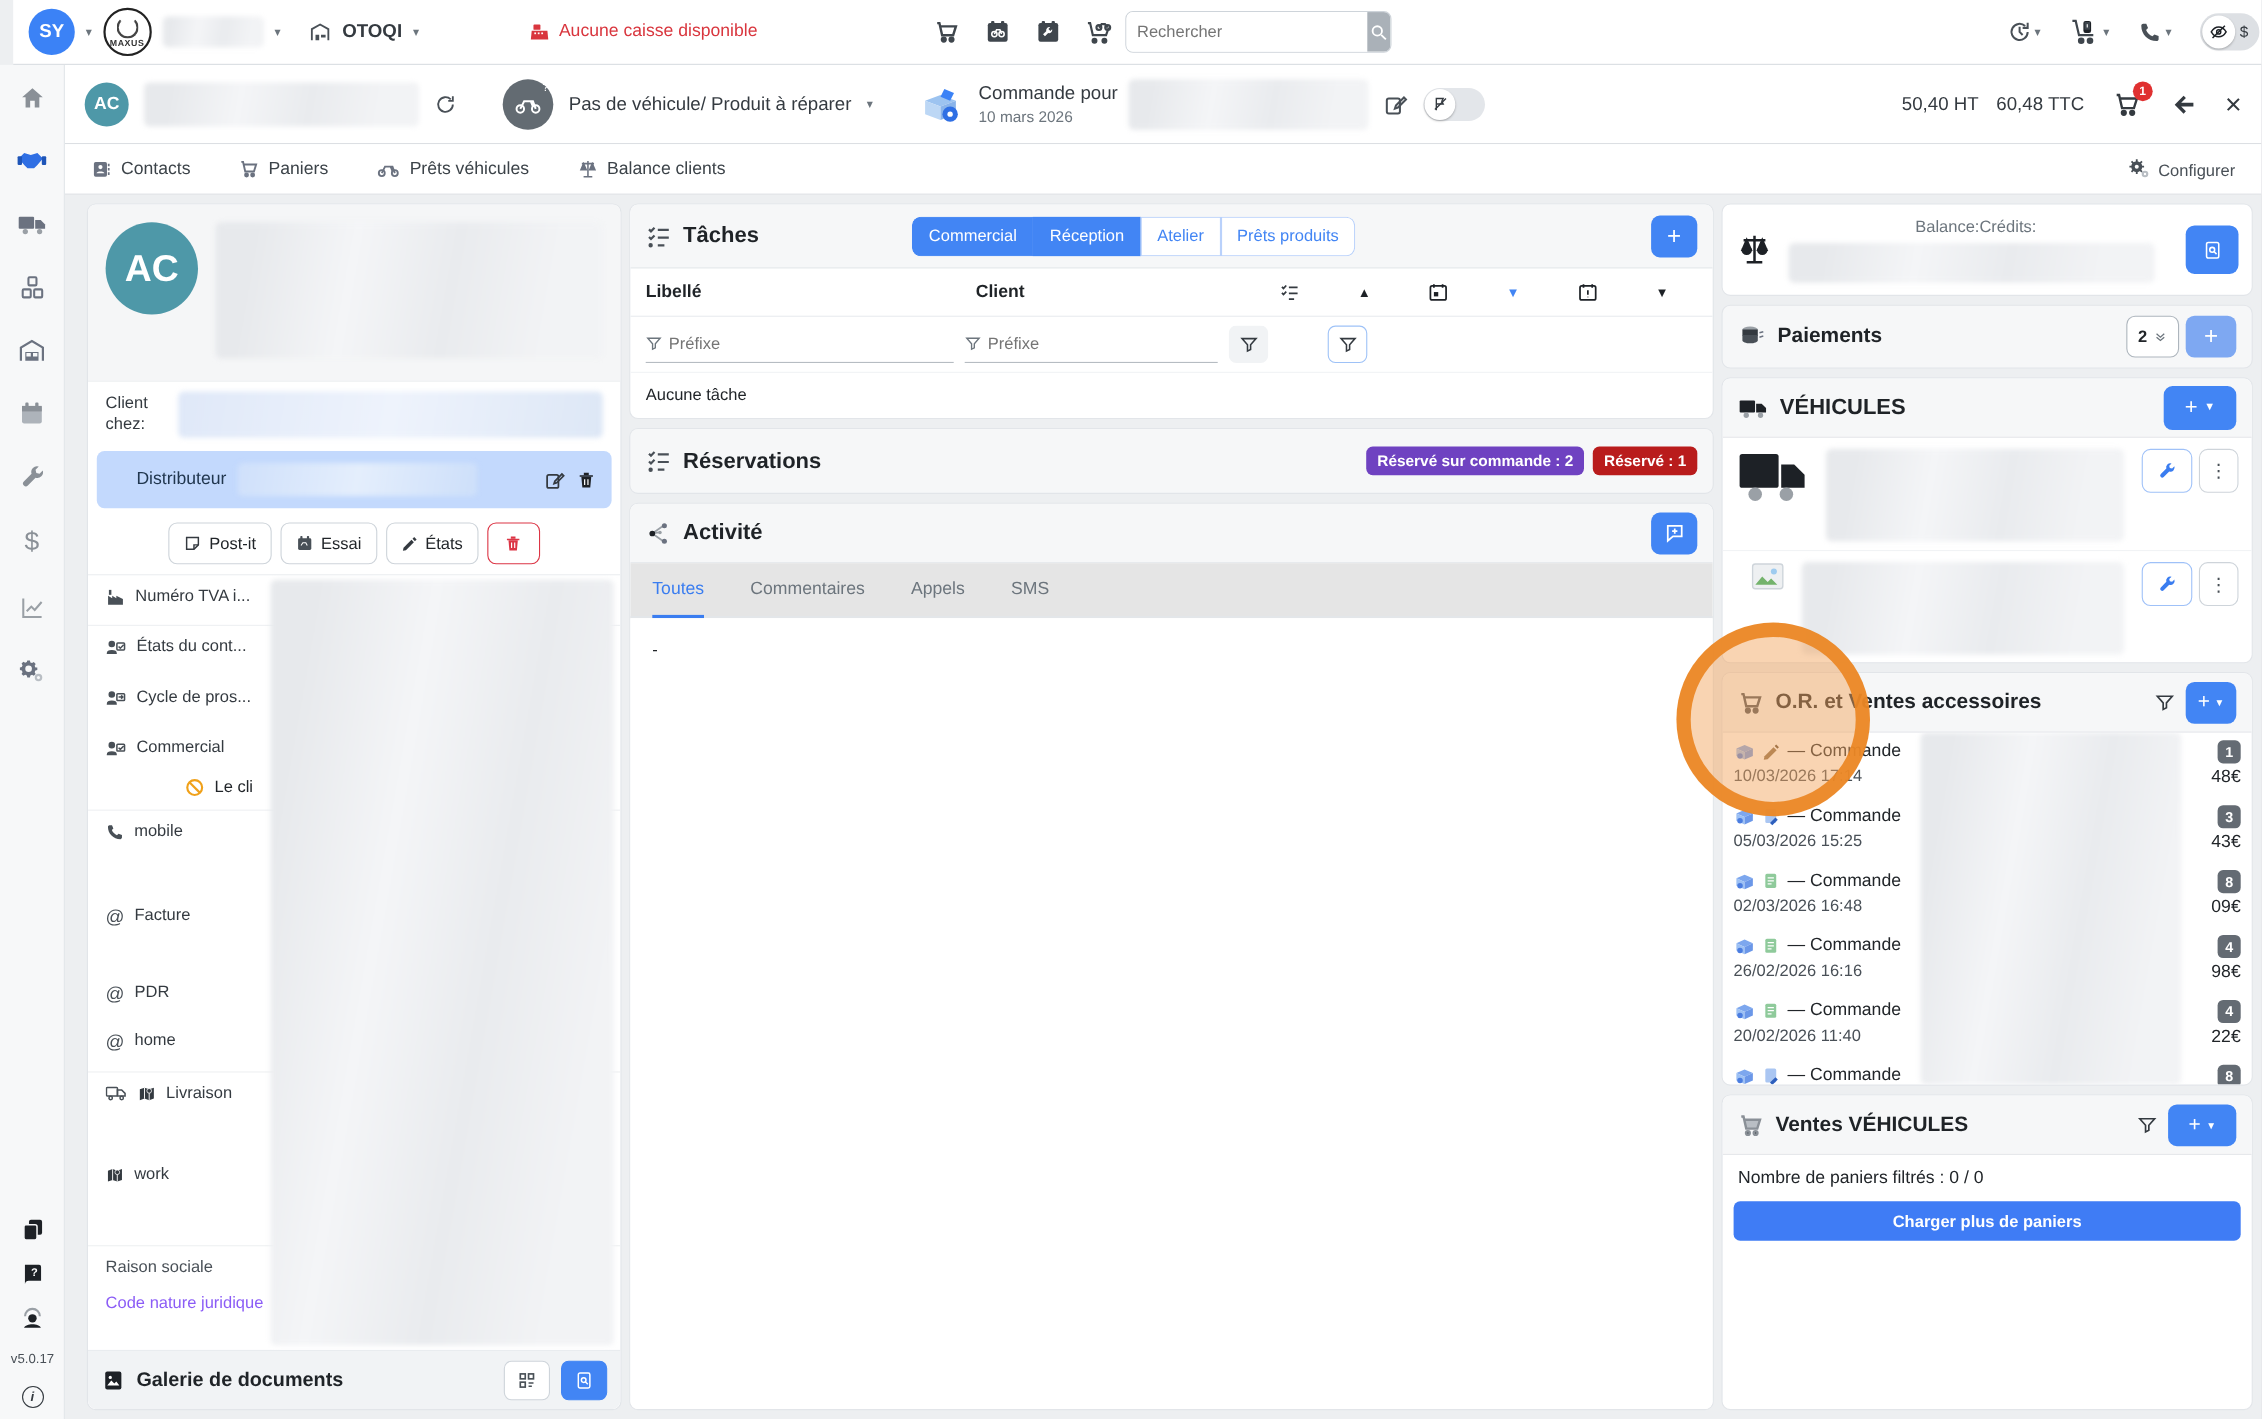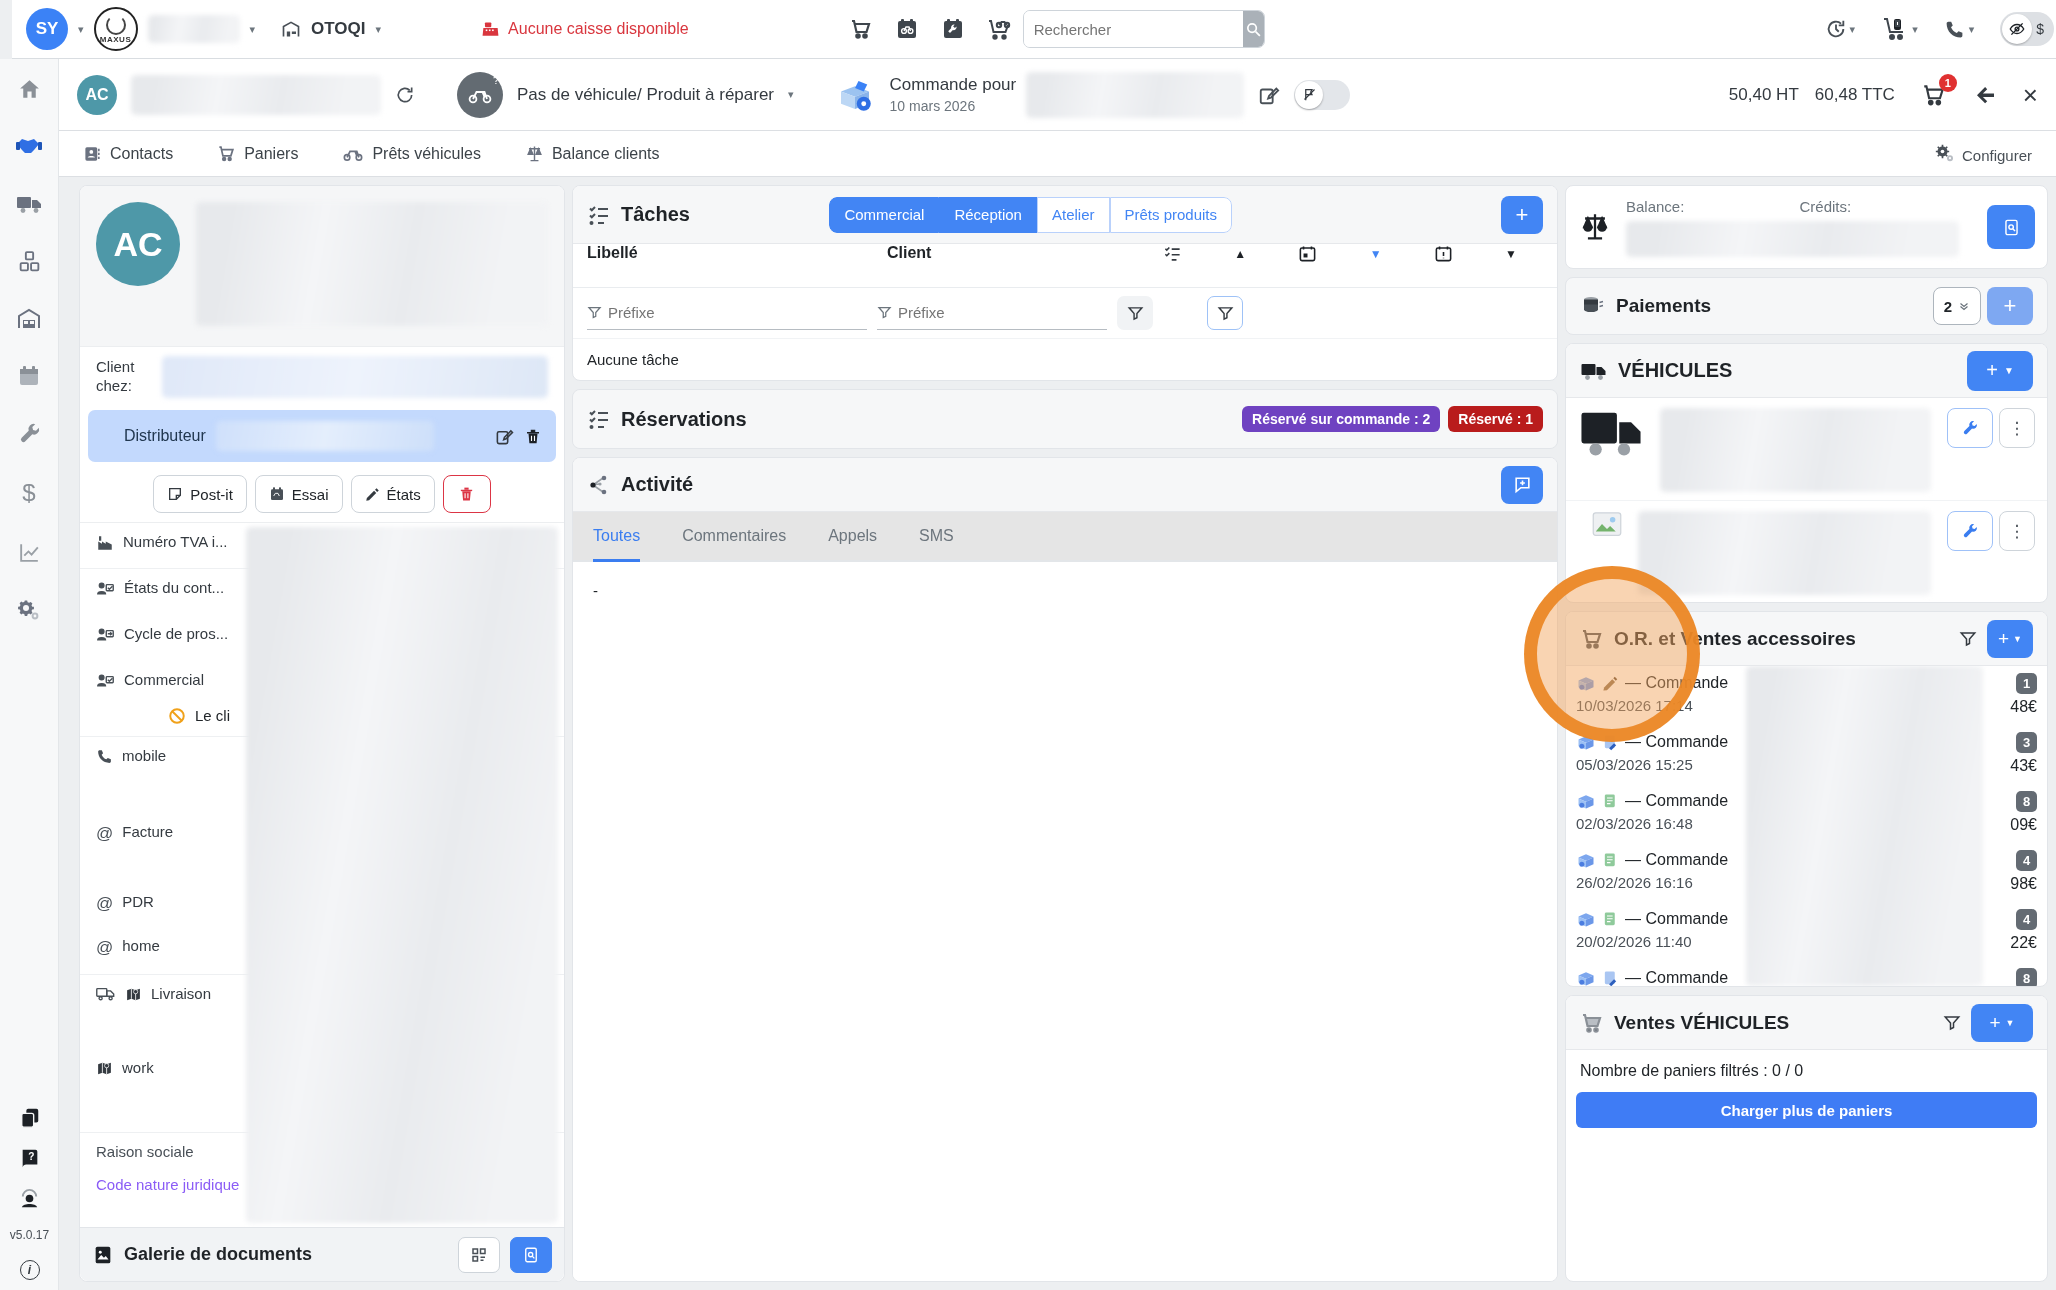--- a/index.html
+++ b/index.html
@@ -77,37 +77,37 @@
   .gallery .gtitle { font-size:18px; font-weight:600; color:#1f2327; flex:1; }
   .sqbtn { width:42px; height:36px; border:1px solid #ced4da; background:#fff; border-radius:7px; display:flex; align-items:center; justify-content:center; cursor:pointer; }
   .sqbtn.blue { background:#4285f4; border-color:#4285f4; }
 
   
   .cpanel { flex:1; display:flex; flex-direction:column; gap:8px; }
   .tasks-head { height:58px; }
   .seg { display:flex; border-radius:8px; overflow:hidden; margin:0 auto; }
   .segbtn { height:36px; padding:0 14px; font-size:15px; border:1px solid #b9d1fb; background:#fff; color:#4285f4; cursor:pointer; font-family:inherit; }
   .segbtn.on { background:#4285f4; color:#fff; border-color:#4285f4; }
-  .thead { display:flex; align-items:flex-start; height:44px; border-bottom:1px solid #e9ecef; padding:0 14px; font-size:16px; font-weight:700; color:#1f2327; }
+  .thead { display:flex; align-items:center; height:44px; border-bottom:1px solid #e9ecef; padding:0 14px; font-size:16px; font-weight:700; color:#1f2327; }
   .filterrow { display:flex; align-items:center; height:50px; padding:0 14px; gap:10px; }
   .finput { display:flex; align-items:center; gap:6px; border-bottom:1px solid #b6bcc2; height:34px; }
   .finput input { border:none; outline:none; font-size:15px; width:200px; color:#495057; font-family:inherit; }
   .fbtn { width:36px; height:34px; border-radius:7px; border:1px solid transparent; background:#f1f3f5; display:flex; align-items:center; justify-content:center; cursor:pointer; }
   .fbtn.focused { background:#fff; border-color:#9ec2f7; }
   .emptyrow { height:42px; display:flex; align-items:center; padding:0 14px; border-top:1px solid #f1f3f5; font-size:15px; color:#212529; }
   .resv-card .chead { height:58px; border-bottom:none; }
   .badge { color:#fff; font-weight:700; font-size:14px; border-radius:6px; padding:5px 10px; }
   .act-card { flex:1; display:flex; flex-direction:column; }
   .act-tabs { display:flex; gap:42px; padding:0 20px; border-bottom:2px solid #e3e6e9; height:50px; align-items:stretch; background:#e5e5e5; }
   .atab { display:flex; align-items:center; font-size:16px; color:#6c757d; cursor:pointer; border-bottom:3px solid transparent; margin-bottom:-2px; }
   .atab.on { color:#3a7df0; border-bottom-color:#3a7df0; }
 
   
   .rpanel { width:483px; display:flex; flex-direction:column; gap:8px; }
-  .balance-card { height:84px; display:flex; align-items:center; gap:14px; padding:10px 12px; }
+  .balance-card { height:84px; display:flex; align-items:center; gap:14px; padding:10px 12px;text-align:right; }
   .bal-labels { flex:1; }
   .bal-labels .lr { display:flex; color:#6c757d; font-size:15px; margin-bottom:6px; }
   .hdr-card { height:58px; display:flex; align-items:center; gap:10px; padding:0 14px; background:#f6f7f8; }
   .selbox { height:38px; border:1px solid #adb5bd; background:#fff; border-radius:8px; display:flex; align-items:center; gap:6px; padding:0 10px; font-size:15px; font-weight:700; color:#212529; cursor:pointer; }
   .veh-card .chead, .or-card .chead, .vv-card .chead { height:54px; }
   .veh-row { display:flex; align-items:flex-start; gap:10px; padding:10px 12px; height:102px; }
   .veh-row .btns { margin-left:auto; display:flex; gap:6px; }
   .wr-btn { width:46px; height:40px; border:1px solid #9fc1f8; background:#fff; border-radius:8px; display:flex; align-items:center; justify-content:center; color:#3a7df0; cursor:pointer; }
   .kb-btn { width:36px; height:40px; border:1px solid #ced4da; background:#fff; border-radius:8px; display:flex; align-items:center; justify-content:center; color:#495057; font-size:17px; cursor:pointer; }
   .or-body { position:relative; height:320px; overflow:hidden; }

